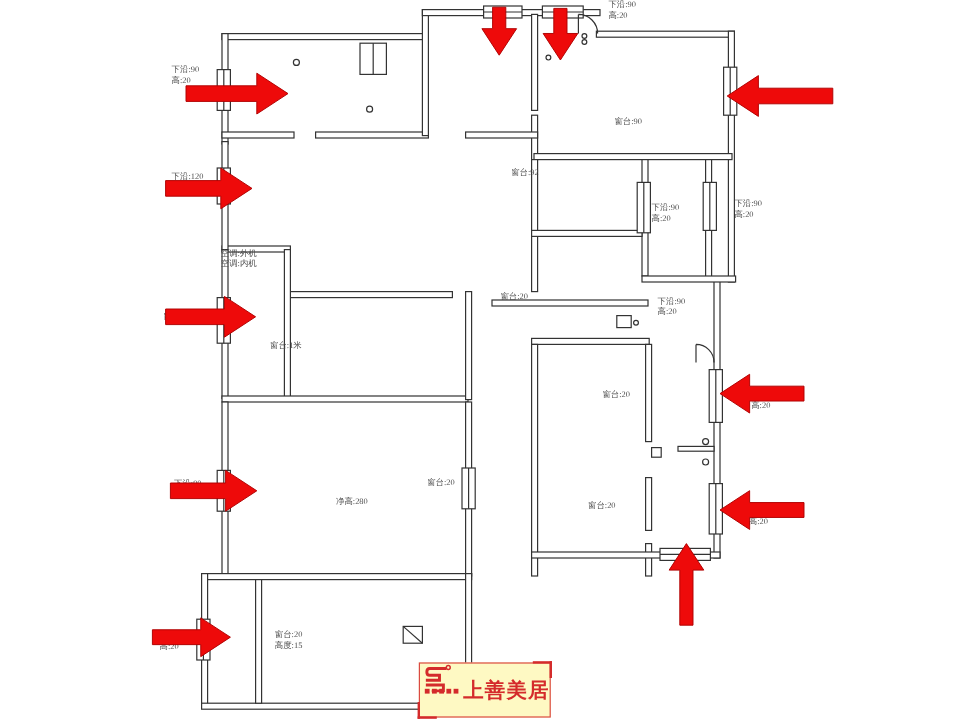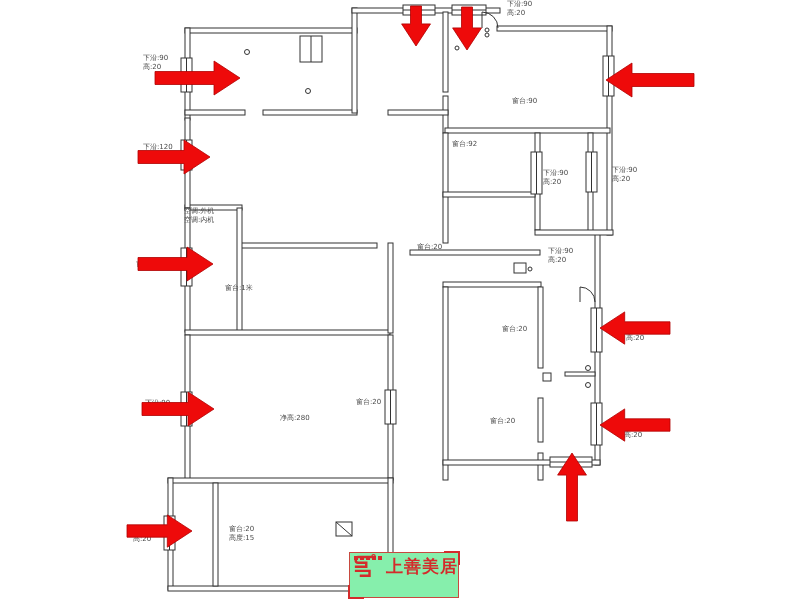--- a/index.html
+++ b/index.html
@@ -2,28 +2,28 @@
 <html><head>
 <meta charset="utf-8">
 <style>
   html,body{margin:0;padding:0;background:#fff;}
   .stage{position:relative;width:800px;height:600px;background:#ffffff;overflow:hidden;
          font-family:"DejaVu Sans",sans-serif;}
   .stage svg{position:absolute;left:0;top:0;}
   #label-layer{position:absolute;left:0;top:0;width:800px;height:600px;z-index:2;}
   #arrow-svg{z-index:3;pointer-events:none;}
   #plan-svg{z-index:1;}
-  .plan-label{position:absolute;font-size:7px;line-height:9px;color:#4a4a4a;white-space:pre;}
+  .plan-label{position:absolute;font-size:7px;line-height:9px;color:#4a4a4a;white-space:pre;font-family:Liberation Serif, serif;}
   .wall{fill:#ffffff;stroke:#333333;stroke-width:1;}
   .winrect{fill:#ffffff;stroke:#333333;stroke-width:1;}
   .winline{stroke:#333333;stroke-width:1;}
   .fix{fill:#ffffff;stroke:#333333;stroke-width:1;}
   .arc{fill:none;stroke:#333333;stroke-width:1;}
-  .logo{position:absolute;left:349px;top:552px;width:110px;height:46px;background:#86efac;
-        z-index:4;display:flex;gap:4px;padding:2px 4px;box-sizing:border-box;
+  .logo{position:absolute;left:349px;top:552px;width:110px;height:46px;background:#fef9c3;
+        z-index:4;display:flex;align-items:center;gap:4px;padding:2px 4px;box-sizing:border-box;
         border:1px solid rgba(212,43,43,.85);}
   .logo:before{content:"";position:absolute;right:-2px;top:-2px;width:14px;height:12px;
         border-top:2px solid #d42b2b;border-right:2px solid #d42b2b;}
   .logo:after{content:"";position:absolute;left:-2px;bottom:-2px;width:14px;height:12px;
         border-bottom:2px solid #d42b2b;border-left:2px solid #d42b2b;}
   .logo-left{display:flex;flex-direction:column;align-items:center;}
   .logo-sub{display:flex;gap:2px;margin-top:1px;}
   .logo-sub i{display:block;width:4px;height:4px;background:#d42b2b;}
   .logo-text{font-size:17px;font-weight:bold;color:#d42b2b;letter-spacing:1px;white-space:nowrap;}
 </style>
@@ -133,21 +133,21 @@
   <div id="label-layer">
       <div class="plan-label" style="left: 143px; top: 54px; color: rgb(74, 74, 74);">下沿:90
 高:20</div>
       <div class="plan-label" style="left: 143px; top: 143px; color: rgb(74, 74, 74);">下沿:120</div>
       <div class="plan-label" style="left: 136px; top: 260px; color: rgb(74, 74, 74);">窗台:90</div>
       <div class="plan-label" style="left: 145px; top: 399px; color: rgb(74, 74, 74);">下沿:90</div>
       <div class="plan-label" style="left: 133px; top: 535px; color: rgb(74, 74, 74);">高:20</div>
       <div class="plan-label" style="left: 507px; top: 0px; color: rgb(74, 74, 74);">下沿:90
 高:20</div>
       <div class="plan-label" style="left: 512px; top: 97px; color: rgb(74, 74, 74);">窗台:90</div>
-      <div class="plan-label" style="left: 452px; top: 140px; color: rgb(74, 74, 74);">窗台:92</div>
+      <div class="plan-label" style="left: 426px; top: 140px; color: rgb(74, 74, 74);">窗台:92</div>
       <div class="plan-label" style="left: 543px; top: 169px; color: rgb(74, 74, 74);">下沿:90
 高:20</div>
       <div class="plan-label" style="left: 612px; top: 166px; color: rgb(74, 74, 74);">下沿:90
 高:20</div>
       <div class="plan-label" style="left: 548px; top: 247px; color: rgb(74, 74, 74);">下沿:90
 高:20</div>
       <div class="plan-label" style="left: 417px; top: 243px; color: rgb(74, 74, 74);">窗台:20</div>
       <div class="plan-label" style="left: 184px; top: 207px; color: rgb(74, 74, 74);">空调:外机
 空调:内机</div>
       <div class="plan-label" style="left: 225px; top: 284px; color: rgb(74, 74, 74);">窗台:1米</div>

